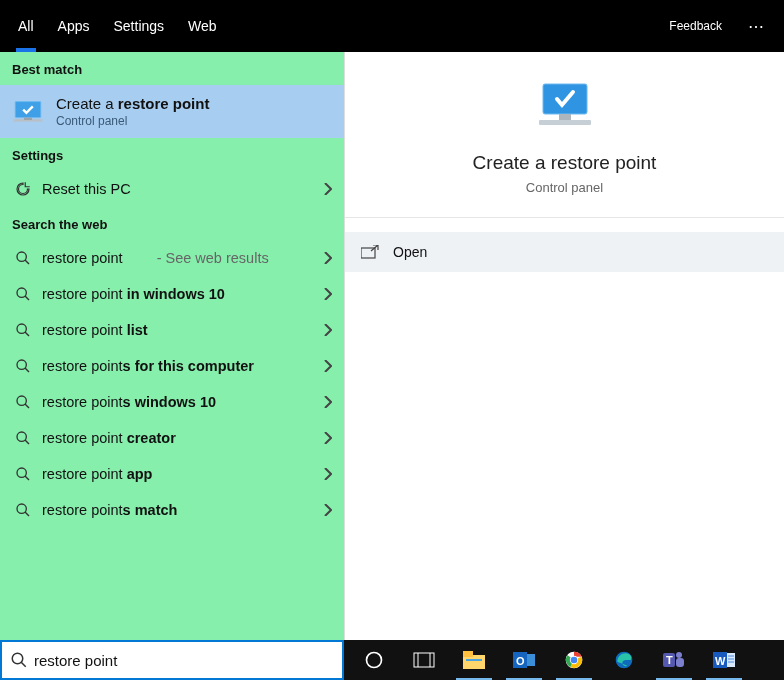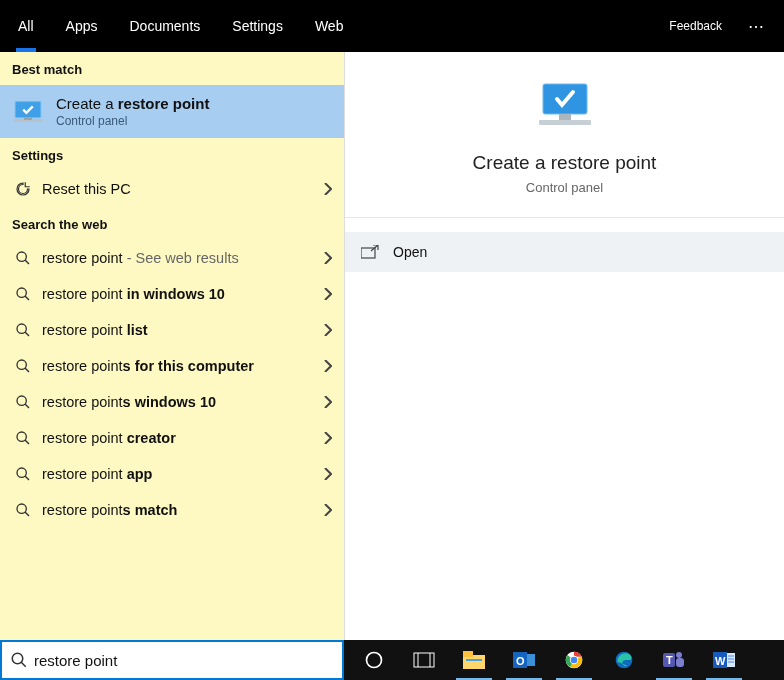--- a/index.html
+++ b/index.html
@@ -1,38 +1,38 @@
 <!DOCTYPE html>
 <html><head>
 <meta charset="utf-8">
 <style>
 * { box-sizing: border-box; margin: 0; padding: 0; font-family: "Segoe UI", Arial, sans-serif; }
 html, body { width: 784px; height: 680px; overflow: hidden; background: #000; }
 .root { width: 784px; height: 680px; display: flex; flex-direction: column; }
 .topbar { height: 52px; background: #000; display: flex; align-items: center; color: #fff; padding: 0 6px; }
-.tabs { display: flex; align-items: flex-end; height: 100%; flex: 1; gap: 8px; }
+.tabs { display: flex; align-items: flex-end; height: 100%; flex: 1; }
 .tab { padding: 0 12px; height: 100%; display: flex; align-items: center; font-size: 14px; color: #fff; cursor: pointer; position: relative; }
 .tab.active::after { content: ""; position: absolute; bottom: 0; left: 10px; right: 10px; height: 4px; background: #1a73e8; }
 .more-caret { margin-left: 4px; }
 .feedback { font-size: 12px; padding: 0 14px; cursor: pointer; }
 .dots { padding: 0 12px; font-size: 16px; cursor: pointer; letter-spacing: 2px; }
 .body { flex: 1; display: flex; min-height: 0; }
-.left { width: 344px; background: #fef9c3; display: flex; flex-direction: column; overflow: hidden; }
+.left { width: 344px; background: #86efac; display: flex; flex-direction: column; overflow: hidden; }
 .section-h { font-size: 13px; font-weight: 600; padding: 10px 12px 8px 12px; color: #111; }
 .best-match { background: #a7cdf0; padding: 10px 12px; display: flex; align-items: center; gap: 12px; cursor: pointer; }
 .bm-icon { width: 32px; height: 24px; position: relative; }
 .bm-icon svg { width: 32px; height: 24px; }
 .bm-text .title { font-size: 15px; color: #111; }
 .bm-text .title .b { font-weight: 600; }
 .bm-text .sub { font-size: 12px; color: #3a5a78; margin-top: 2px; }
 .row { display: flex; align-items: center; padding: 0 12px; height: 36px; cursor: pointer; justify-content: space-between; }
 .row .ricon { width: 22px; display: flex; justify-content: center; color: #333; }
 .row .rlabel { flex: 1; font-size: 14.5px; color: #111; padding-left: 8px; white-space: nowrap; overflow: hidden; text-overflow: ellipsis; }
 .row .rlabel .b { font-weight: 700; }
-.row .rlabel .grey { color: #666; }
+.row .rlabel .grey { color: #666; margin-left: 30px; }
 .row .rchev { color: #444; }
 .right { flex: 1; background: #fff; display: flex; flex-direction: column; border-left: 1px solid #ddd; }
 .preview { padding: 28px 10px 22px 10px; text-align: center; border-bottom: 1px solid #e6e6e6; }
 .preview .pimg { display: flex; justify-content: center; margin-bottom: 18px; }
 .preview .ptitle { font-size: 19px; color: #222; }
 .preview .psub { font-size: 13px; color: #666; margin-top: 6px; }
 .action { display: flex; align-items: center; height: 40px; background: #eef2f5; margin-top: 14px; padding: 8px 16px; cursor: pointer; gap: 14px; }
 .action .aicon { color: #444; }
 .action .alabel { font-size: 14px; color: #111; }
 .bottom { display: flex; height: 40px; }
@@ -45,21 +45,20 @@
 svg { display: block; }
 </style>
 </head>
 <body>
 <div class="root">
 
 <div class="topbar">
   <div class="tabs">
     <div class="tab active">All</div>
     <div class="tab">Apps</div>
-    <div class="tab">Documents</div>
     <div class="tab">Settings</div>
     <div class="tab">Web</div>
   </div>
   <div class="feedback">Feedback</div>
   <div class="dots">⋯</div>
 </div>
 
 <div class="body">
 
   <div class="left">

